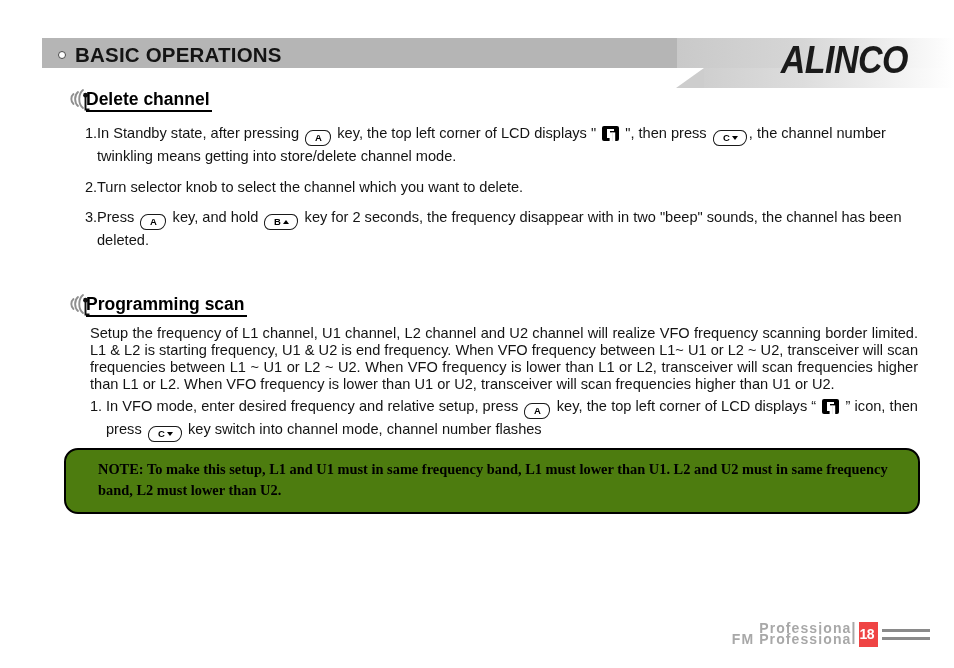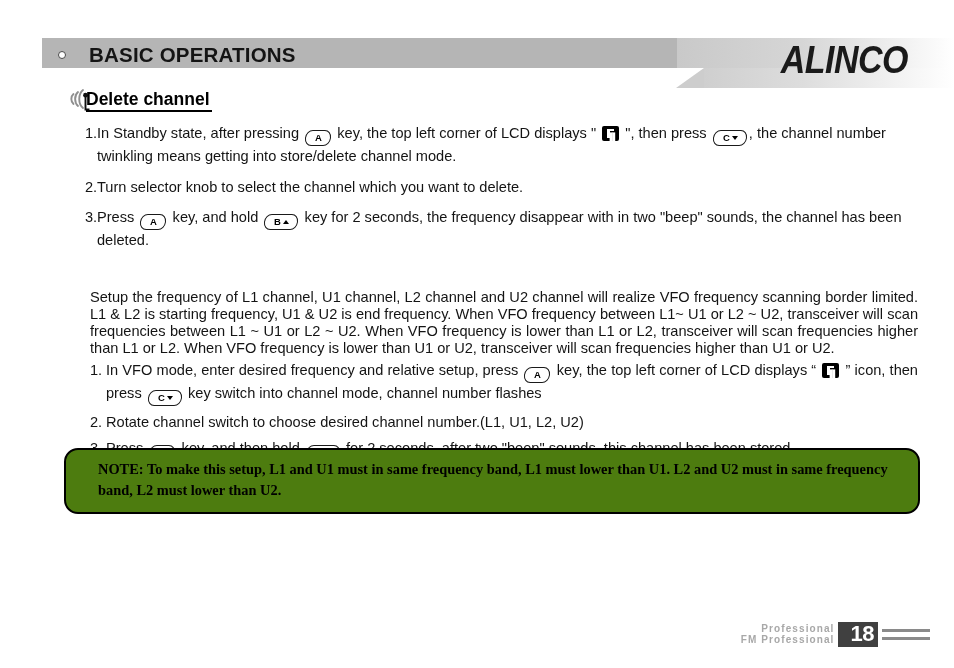--- a/index.html
+++ b/index.html
@@ -65,21 +65,21 @@
     height: 0;
     border-bottom: 20px solid #cdcdcd;
     border-left: 28px solid transparent;
   }
   .header-title-wrap {
     position: absolute;
     left: 58px;
     top: 39px;
     display: flex;
     align-items: center;
-    gap: 23px;
+    gap: 9px;
     height: 32px;
   }
   .header-bullet {
     width: 8px;
     height: 8px;
     border-radius: 50%;
     background: #ffffff;
     border: 1px solid #4a4a4a;
     box-sizing: border-box;
     flex: none;
@@ -253,35 +253,35 @@
   .footer {
     position: absolute;
     right: 24px;
     bottom: 18px;
     display: flex;
     align-items: center;
     height: 32px;
   }
   .footer-brand {
     text-align: right;
-    font-size: 10px;
+    font-size: 14px;
     line-height: 11.5px;
     letter-spacing: 1.1px;
     color: #a8a8a8;
     font-weight: bold;
     margin-right: 3px;
     white-space: nowrap;
   }
   .footer-page {
-    background: #404040;
+    background: #ef4444;
     color: #ffffff;
-    font-size: 22px;
+    font-size: 14px;
     font-weight: bold;
     line-height: 22px;
-    padding: 1px 4px 2px 13px;
+    padding: 1px 4px 2px 0;
     letter-spacing: -0.5px;
   }
   .footer-rules {
     display: flex;
     flex-direction: column;
     justify-content: center;
     gap: 5px;
     margin-left: 4px;
     padding-top: 1px;
   }
@@ -331,20 +331,30 @@
             <span class="li-num" style="width: 12px;">2.</span>
             <span class="li-body">Turn selector knob to select the channel which you want to delete.</span>
           </div>
           <div class="list-item" style="margin-top: 10px;">
             <span class="li-num" style="width: 12px;">3.</span>
             <span class="li-body">Press <span class="key"><span>A</span></span> key, and hold <span class="key"><span>B</span><span class="key-arrow up"></span></span> key for 2 seconds, the frequency disappear with in two "beep" sounds, the channel has been deleted.</span>
           </div>
         </div>
       </div>
       <div class="section" style="margin-top: 38px;">
+        <div class="section-head">
+          <svg class="wave-icon" viewBox="0 0 30 26">
+            <path d="M23,3 C18,7 18,17 23,21" fill="none" stroke="#8f8f8f" stroke-width="1.9" stroke-linecap="round"></path>
+            <path d="M18,5 C14.2,8.2 14.2,15.8 18,19" fill="none" stroke="#8f8f8f" stroke-width="1.9" stroke-linecap="round"></path>
+            <path d="M13.5,7 C10.6,9.5 10.6,14.5 13.5,17" fill="none" stroke="#8f8f8f" stroke-width="1.9" stroke-linecap="round"></path>
+            <path d="M25.5,9.5 L25.5,22.5 L29.5,22.5" fill="none" stroke="#111" stroke-width="1.9"></path>
+            <circle cx="25.5" cy="8.2" r="2.4" fill="#111"></circle>
+          </svg>
+          <span class="section-title">Programming scan</span>
+        </div>
         <div class="para just" style="margin-left: 90px; width: 828px; margin-top: 8px;">Setup the frequency of L1 channel, U1 channel, L2 channel and U2 channel will realize VFO frequency scanning border limited. L1 &amp; L2 is starting frequency, U1 &amp; U2 is end frequency. When VFO frequency between L1~ U1 or L2 ~ U2, transceiver will scan frequencies between L1 ~ U1 or L2 ~ U2. When VFO frequency is lower than L1 or L2, transceiver will scan frequencies higher than L1 or L2. When VFO frequency is lower than U1 or U2, transceiver will scan frequencies higher than U1 or U2.</div>
         <div class="list" style="margin-left: 90px; width: 828px; margin-top: 3px;">
           <div class="list-item">
             <span class="li-num" style="width: 16px;">1.</span>
             <span class="li-body just">In VFO mode, enter desired frequency and relative setup, press <span class="key"><span>A</span></span> key, the top left corner of LCD displays “ <span class="lcd-icon"></span> ” icon, then press <span class="key"><span>C</span><span class="key-arrow down"></span></span> key switch into channel mode, channel number flashes</span>
           </div>
           <div class="list-item" style="margin-top: 6px;">
             <span class="li-num" style="width: 16px;">2.</span>
             <span class="li-body just">Rotate channel switch to choose desired channel number.(L1, U1, L2, U2)</span>
           </div>

